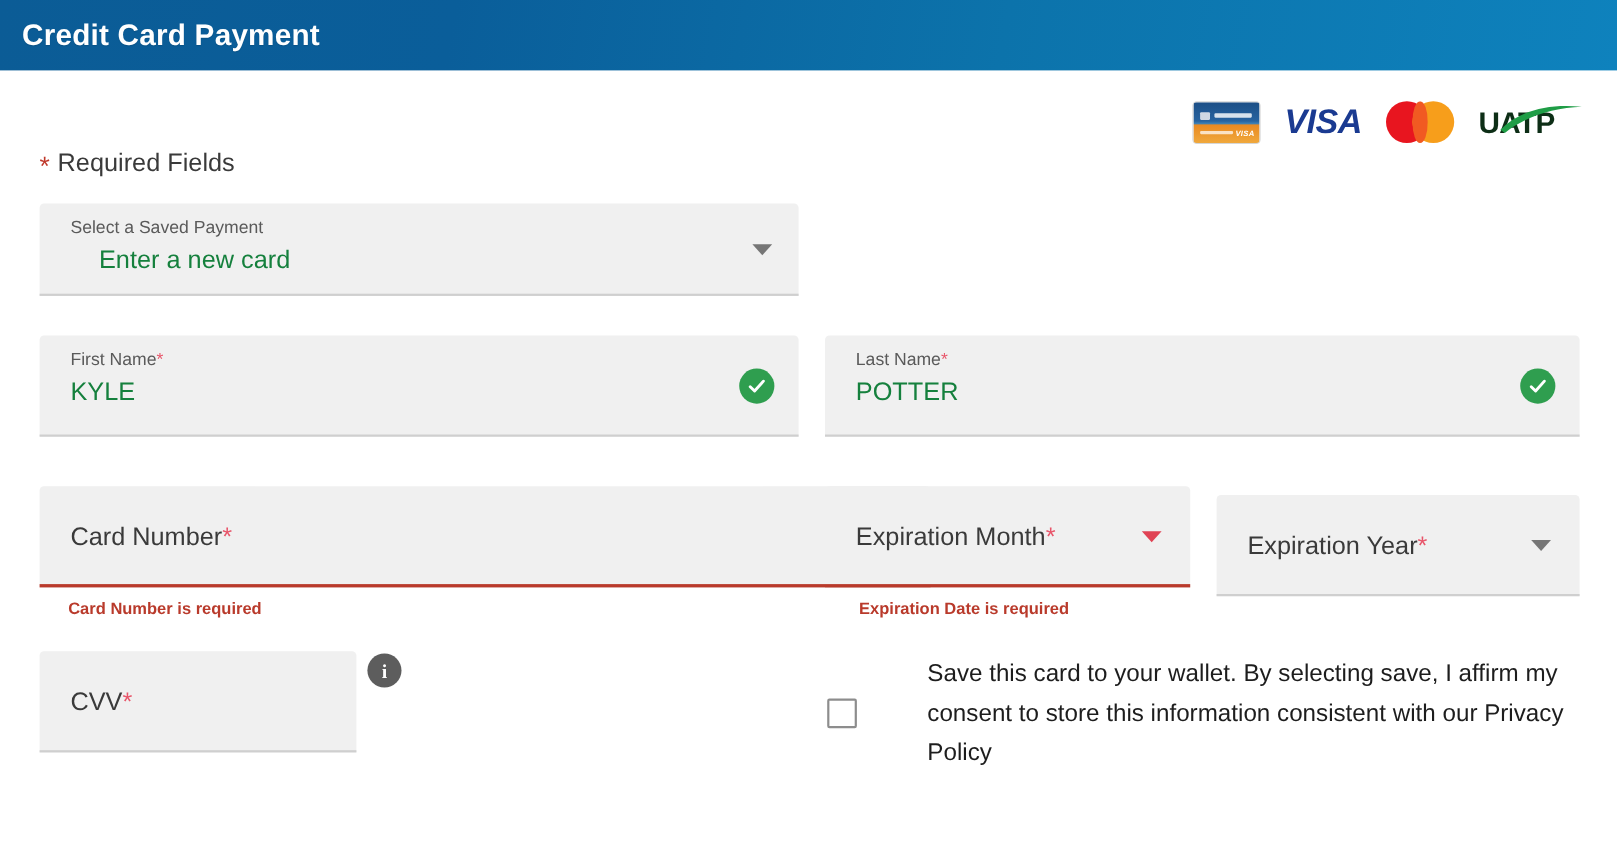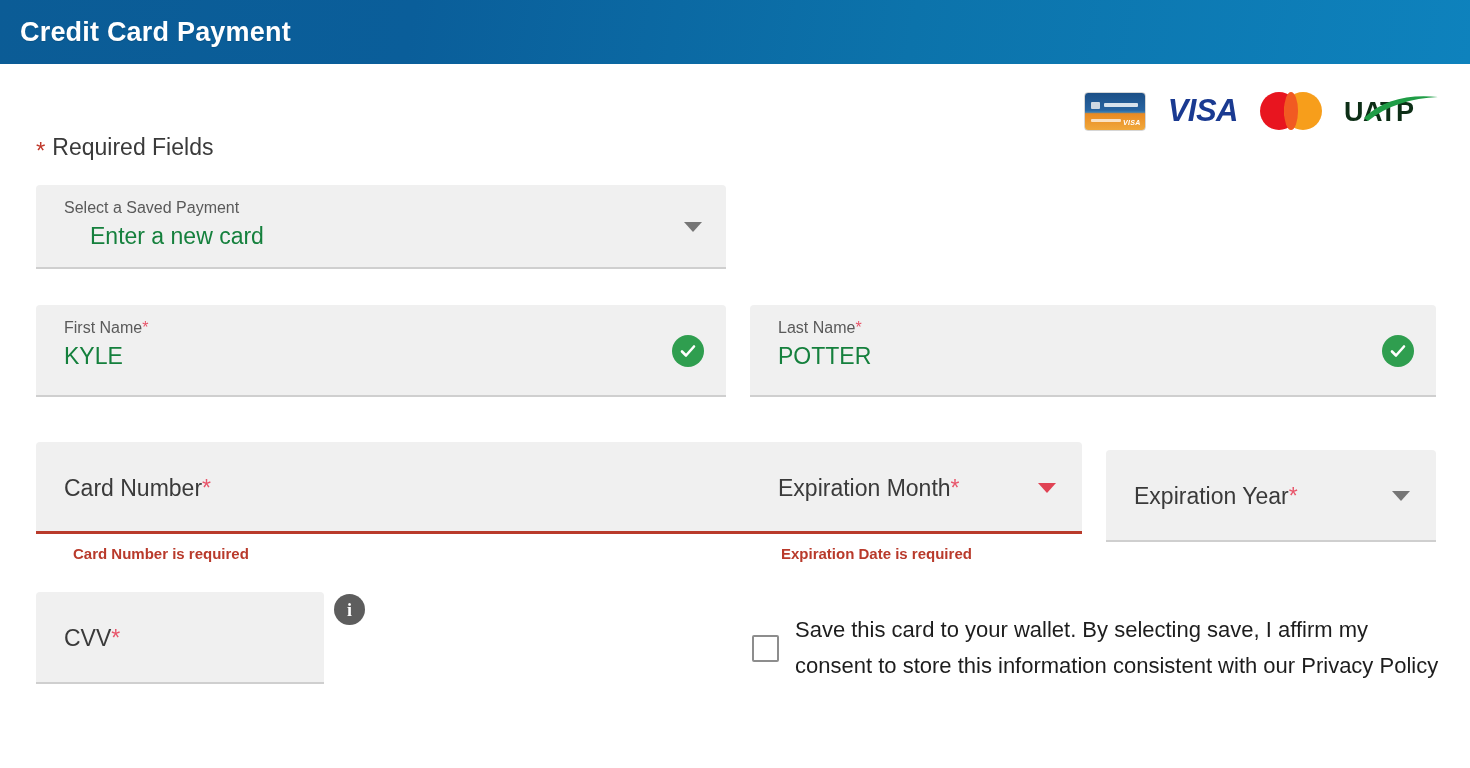--- a/index.html
+++ b/index.html
@@ -192,20 +192,21 @@
     border: 2px solid #8d8d8d;
     border-radius: 2px;
     background: #ffffff;
     flex: 0 0 auto;
   }
   .consent-text {
     font-size: 22px;
     color: #1d1d1d;
     line-height: 36px;
     width: 646px;
+    margin-left: 48px;
   }
 </style>
 </head>
 <body>
 
 <div class="page">
 
   <div class="header">
     <div class="header-title">Credit Card Payment</div>
   </div>
@@ -269,21 +270,21 @@
     <span class="center-label"><span>Card Number</span><span class="star">*</span></span>
     <span class="icon-warn">
       <svg width="34" height="31" viewBox="0 0 34 31">
         <path d="M17 2 L32 28 Q33 30 30.5 30 L3.5 30 Q1 30 2 28 Z" fill="#e8303a"></path>
         <rect x="15.2" y="11" width="3.6" height="10" rx="1.6" fill="#ffffff"></rect>
         <circle cx="17" cy="25" r="2" fill="#ffffff"></circle>
       </svg>
     </span>
     <span class="underline"></span>
   </div>
-  <div class="err-text" style="left:73px; top:545px;">Card Number is required</div>
+  <div class="err-text" style="left:62px; top:545px;">Card Number is required</div>
 
   <div class="field error" style="left:750px; top:442px; width:332px; height:92px;">
     <span class="center-label"><span>Expiration Month</span><span class="star">*</span></span>
     <span class="caret red" style="right:26px;"></span>
     <span class="underline"></span>
   </div>
   <div class="err-text" style="left:781px; top:545px;">Expiration Date is required</div>
 
   <div class="field" style="left:1106px; top:450px; width:330px; height:92px;">
     <span class="center-label"><span>Expiration Year</span><span class="star">*</span></span>

